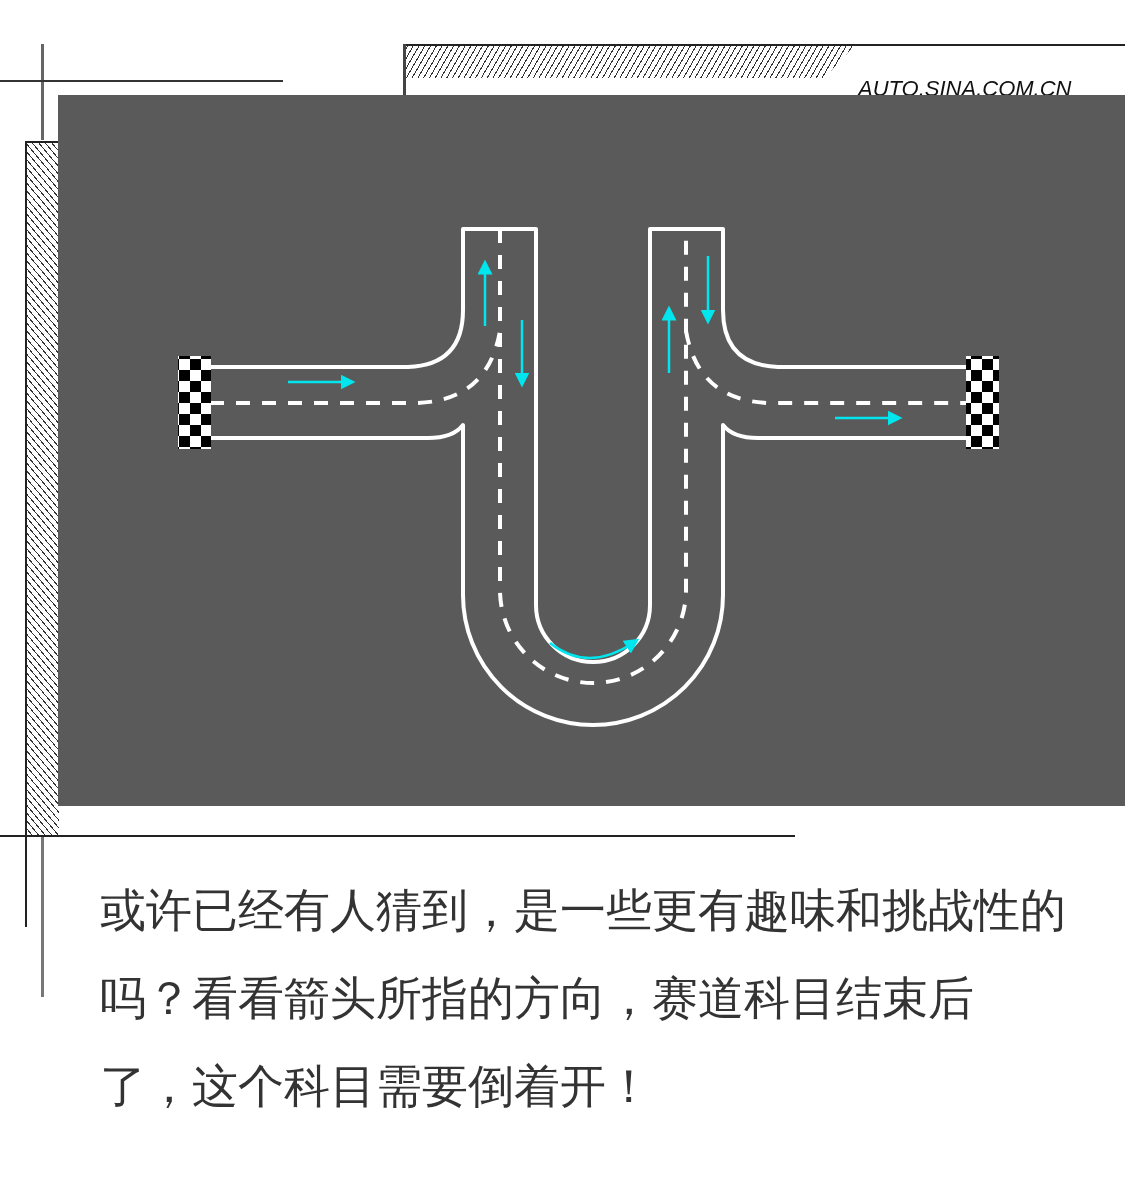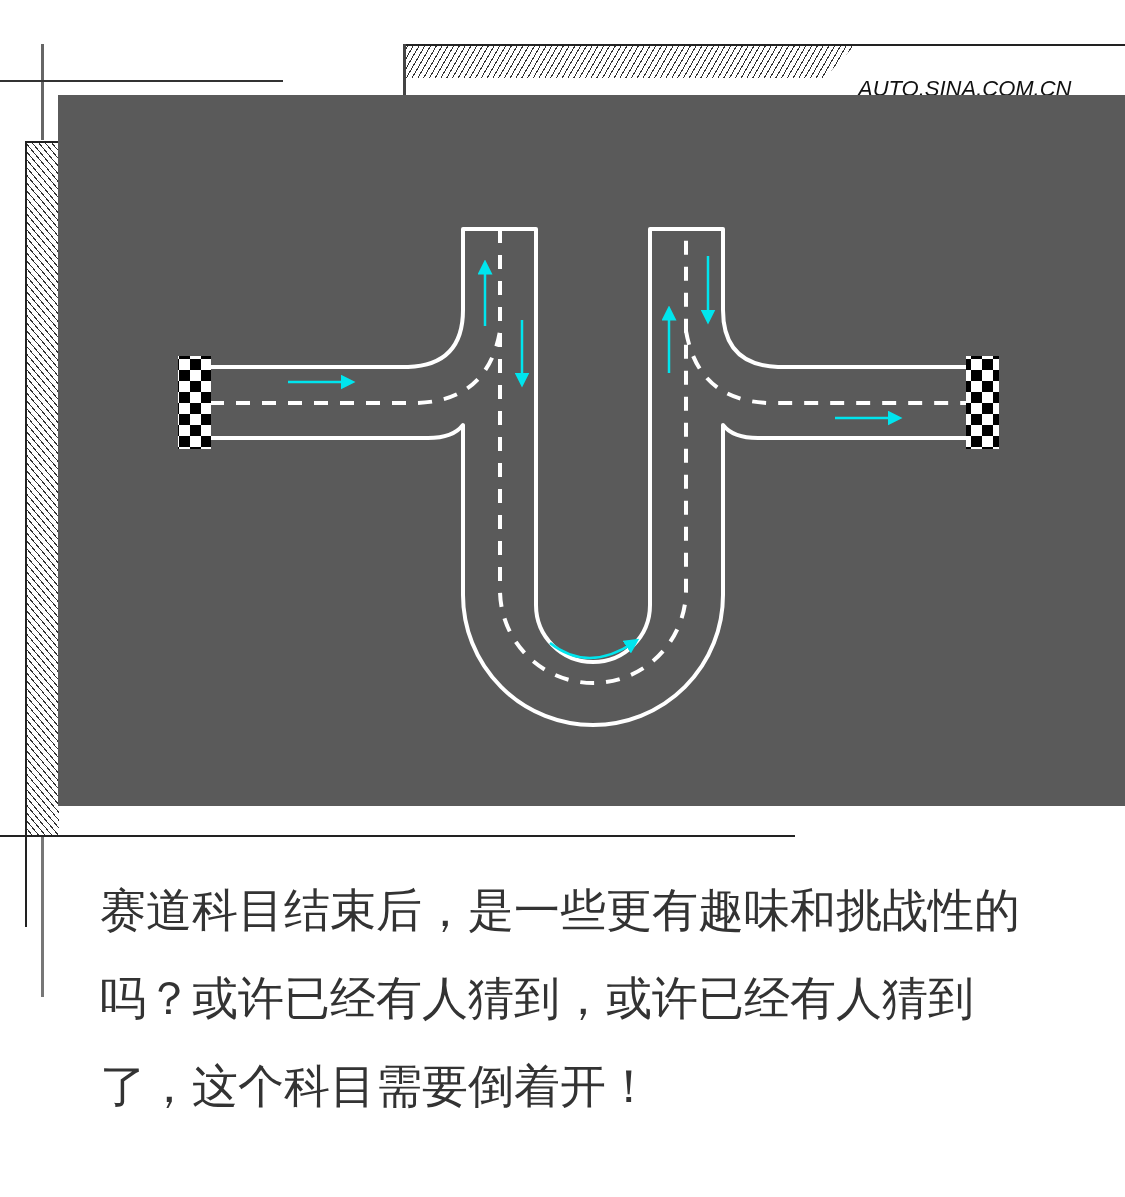--- a/index.html
+++ b/index.html
@@ -85,16 +85,16 @@
       <line x1="777" y1="323" x2="837" y2="323"></line>
     </g>
   </svg>
 </div>
 
 <div class="abs crop-h2"></div>
 <div class="abs crop-v2"></div>
 <div class="abs crop-v3"></div>
 
 <div class="abs caption">
-  <div>赛道科目结束后，是一些更有趣味和挑战性的</div>
-  <div>吗？或许已经有人猜到，或许已经有人猜到</div>
+  <div>或许已经有人猜到，是一些更有趣味和挑战性的</div>
+  <div>吗？看看箭头所指的方向，赛道科目结束后</div>
   <div>了，这个科目需要倒着开！</div>
 </div>
 
 </body></html>

